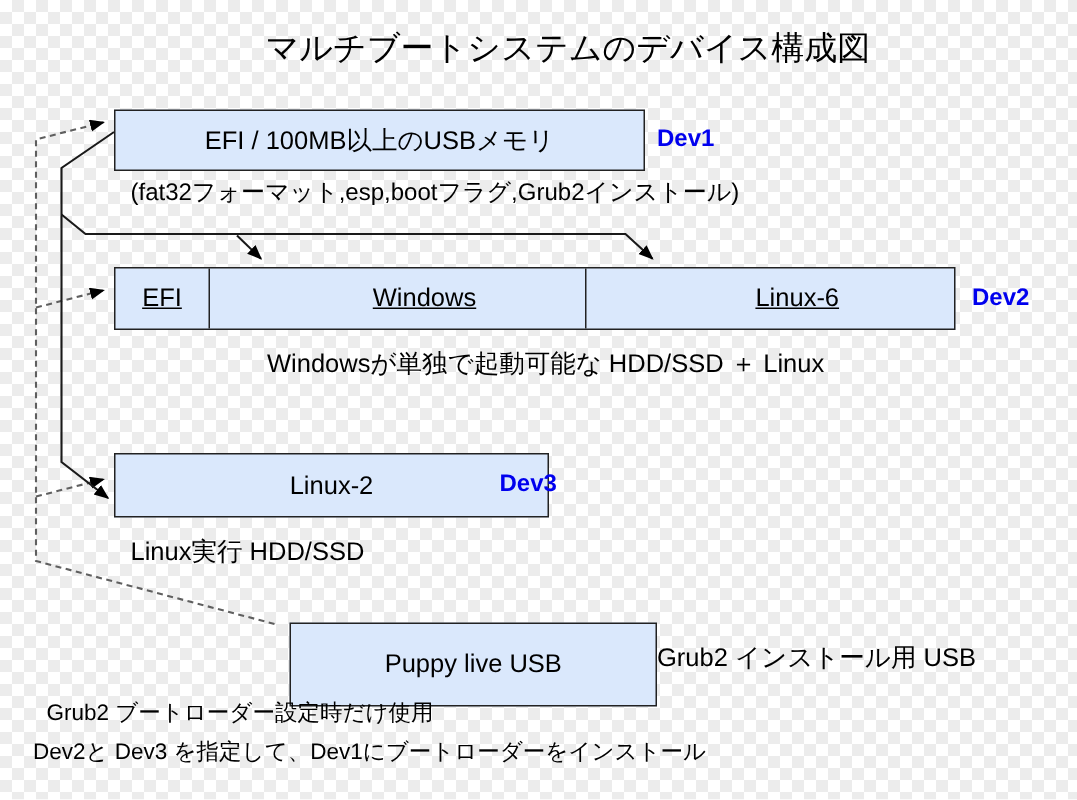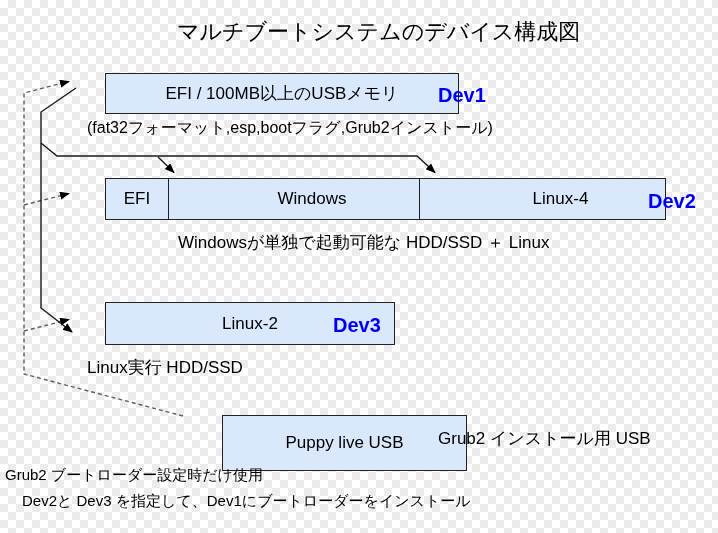--- a/index.html
+++ b/index.html
@@ -10,61 +10,61 @@
     color:var(--text,#000);
   }
   .connectors{position:absolute;left:0;top:0;width:718px;height:533px;pointer-events:none;}
   .connectors .dashed{stroke:var(--dashed-line,#5f5f5f);stroke-width:1.4;fill:none;stroke-dasharray:4 3;}
   .connectors .solid{stroke:var(--solid-line,#1a1a1a);stroke-width:1.4;fill:none;}
   .title{position:absolute;left:177px;top:17px;font-size:22px;white-space:nowrap;}
   .box{
     position:absolute;box-sizing:border-box;
     background:var(--box-fill,#dae8fc);border:1.5px solid var(--box-border,#222);
     display:flex;align-items:center;justify-content:center;
-    font-size:17px;white-space:nowrap;margin-left:29px;
+    font-size:17px;white-space:nowrap;
   }
   .dev1-box{left:76px;top:73px;width:354px;height:41px;}
-  .dev2-row{left:76px;top:178px;width:561px;height:42px;padding:0;display:flex;align-items:stretch;justify-content:flex-end;}
+  .dev2-row{left:76px;top:178px;width:561px;height:42px;padding:0;display:flex;align-items:stretch;justify-content:flex-end;text-decoration:underline;}
   .cell{display:flex;align-items:center;justify-content:center;box-sizing:border-box;font-size:17px;}
   .cell-efi{width:62px;}
   .cell-windows{width:251px;}
   .cell-linux1{flex:1;}
   .cell + .cell{border-left:1.5px solid var(--box-border,#222);padding-left:36px;}
   .dev3-box{left:76px;top:302px;width:290px;height:43px;}
   .usb-box{left:193px;top:415px;width:245px;height:56px;}
-  .dev-label{position:absolute;font-size:20px;font-weight:700;color:var(--dev-label,#0000ee);white-space:nowrap;}
+  .dev-label{position:absolute;font-size:16px;font-weight:700;color:var(--dev-label,#0000ee);white-space:nowrap;}
   .dev1-label{left:438px;top:84px;}
   .dev2-label{left:648px;top:190px;}
   .dev3-label{left:333px;top:314px;}
   .caption{position:absolute;font-size:16px;white-space:nowrap;}
   .caption-dev1{left:87px;top:118px;}
   .caption-dev2{left:178px;top:231px;font-size:17px;}
   .caption-dev3{left:87px;top:356px;font-size:17px;}
   .caption-usb{left:438px;top:427px;font-size:17px;}
   .footnote{position:absolute;font-size:15px;white-space:nowrap;}
-  .footnote-1{left:5px;top:466px;}
+  .footnote-1{left:31px;top:466px;}
   .footnote-2{left:22px;top:492px;}
 </style>
 </head>
 <body>
 
 <div class="canvas">
 
   <div class="title">マルチブートシステムのデバイス構成図</div>
 
   <div class="box dev1-box">
     <span>EFI / 100MB以上のUSBメモリ</span>
   </div>
   <div class="dev-label dev1-label">Dev1</div>
   <div class="caption caption-dev1">(fat32フォーマット,esp,bootフラグ,Grub2インストール)</div>
 
   <div class="box dev2-row">
     <div class="cell cell-efi">EFI</div>
     <div class="cell cell-windows">Windows</div>
-    <div class="cell cell-linux1">Linux-4</div>
+    <div class="cell cell-linux1">Linux-6</div>
   </div>
   <div class="dev-label dev2-label">Dev2</div>
   <div class="caption caption-dev2">Windowsが単独で起動可能な HDD/SSD ＋ Linux</div>
 
   <div class="box dev3-box">
     <span>Linux-2</span>
   </div>
   <div class="dev-label dev3-label">Dev3</div>
   <div class="caption caption-dev3">Linux実行 HDD/SSD</div>
 

